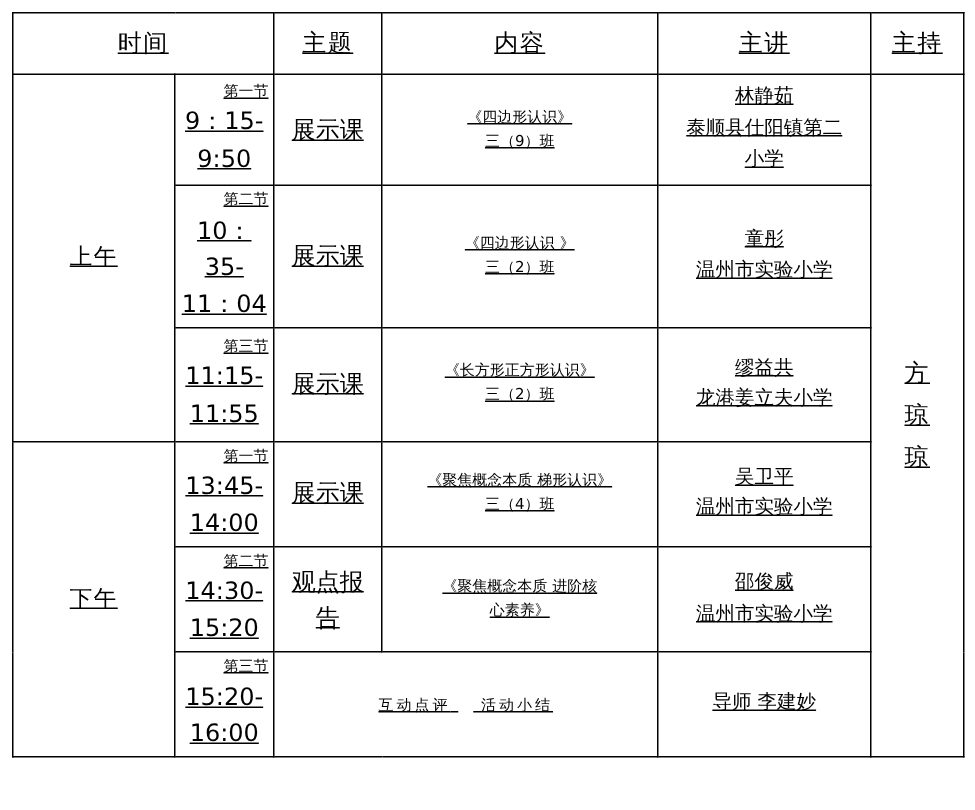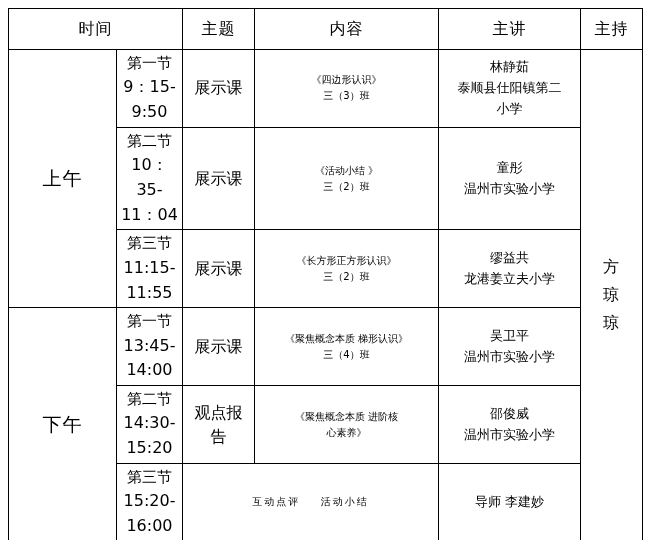--- a/index.html
+++ b/index.html
@@ -23,43 +23,45 @@
     border-collapse: collapse;
     width: 634px;
     table-layout: fixed;
   }
   table.schedule td, table.schedule th {
     border: 1px solid #000000;
     text-align: center;
     vertical-align: middle;
     padding: 2px 3px;
     font-weight: normal;
+    text-decoration: underline;
   }
   thead th {
     height: 36px;
     font-size: 16px;
     letter-spacing: 1px;
   }
   .col-period { width: 108px; }
   .col-session { width: 66px; }
   .col-theme { width: 72px; }
   .col-content { width: 184px; }
   .col-speaker { width: 142px; }
   .col-host { width: 62px; }
 
   td.period-cell {
-    font-size: 19px;
+    font-size: 15px;
     letter-spacing: 1px;
   }
   td.session-cell {
     font-size: 13px;
     line-height: 1.55;
   }
   td.session-cell .sess-name {
-    font-size: 15px;
+    font-size: 10px;
+    text-align: right;
   }
   td.session-cell .sess-time {
     font-size: 16px;
   }
   td.theme-cell {
     font-size: 16px;
     line-height: 1.5;
   }
   td.content-cell {
     font-size: 10px;
@@ -110,42 +112,42 @@
 
       <tr class="row-tall">
         <td class="period-cell" rowspan="3">上午</td>
         <td class="session-cell">
           <span class="line sess-name">第一节</span>
           <span class="line sess-time">9：15-9:50</span>
         </td>
         <td class="theme-cell">展示课</td>
         <td class="content-cell">
           <span class="line">《四边形认识》</span>
-          <span class="line">三（3）班</span>
+          <span class="line">三（9）班</span>
         </td>
         <td class="speaker-cell">
           <span class="line">林静茹</span>
           <span class="line">泰顺县仕阳镇第二</span>
           <span class="line">小学</span>
         </td>
         <td class="host-cell" rowspan="6">
           <span class="line">方</span>
           <span class="line">琼</span>
           <span class="line">琼</span>
         </td>
       </tr>
 
       <tr class="row-mid">
         <td class="session-cell">
           <span class="line sess-name">第二节</span>
           <span class="line sess-time">10：35-11：04</span>
         </td>
         <td class="theme-cell">展示课</td>
         <td class="content-cell">
-          <span class="line">《活动小结 》</span>
+          <span class="line">《四边形认识 》</span>
           <span class="line">三（2）班</span>
         </td>
         <td class="speaker-cell">
           <span class="line">童彤</span>
           <span class="line">温州市实验小学</span>
         </td>
       </tr>
 
       <tr class="row-mid">
         <td class="session-cell">

